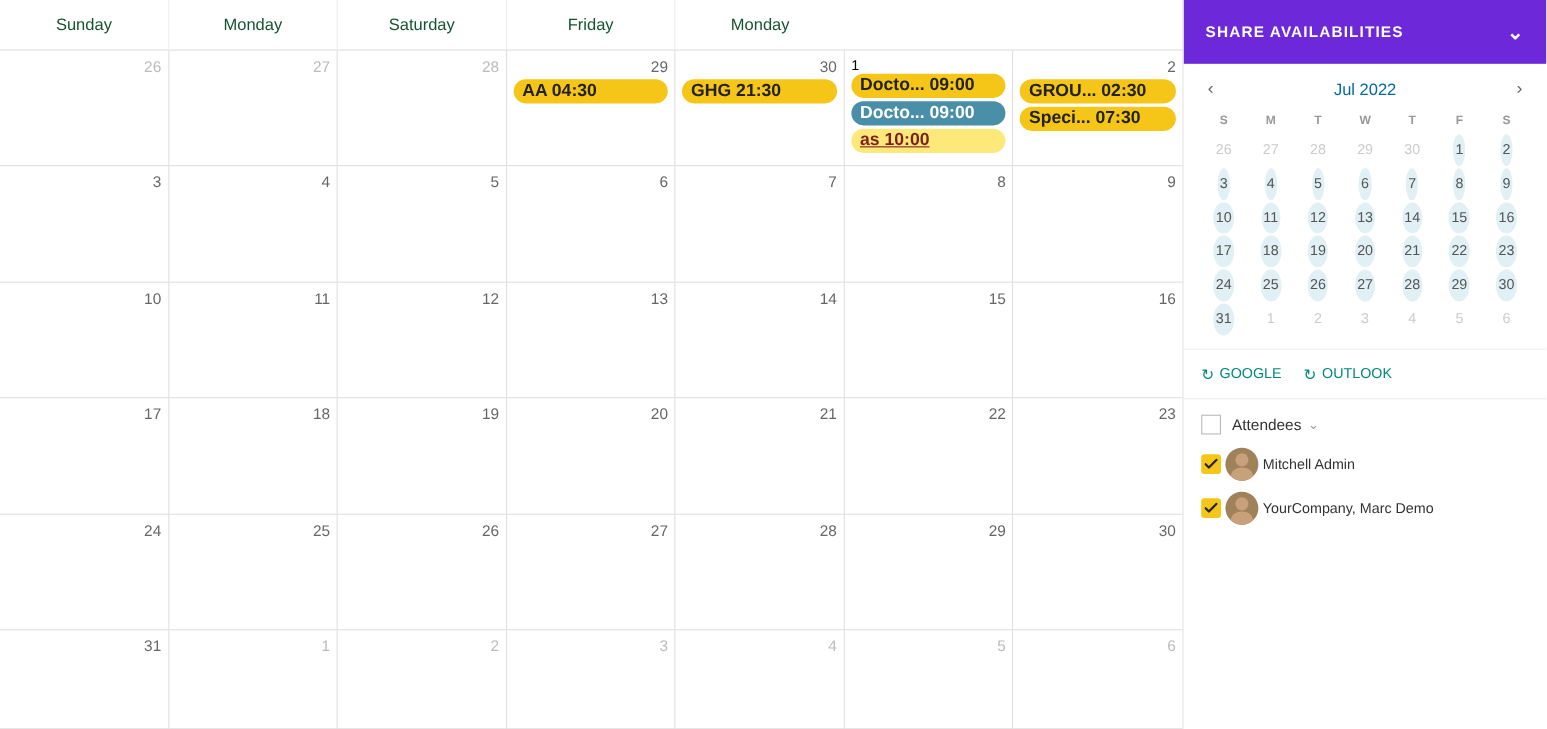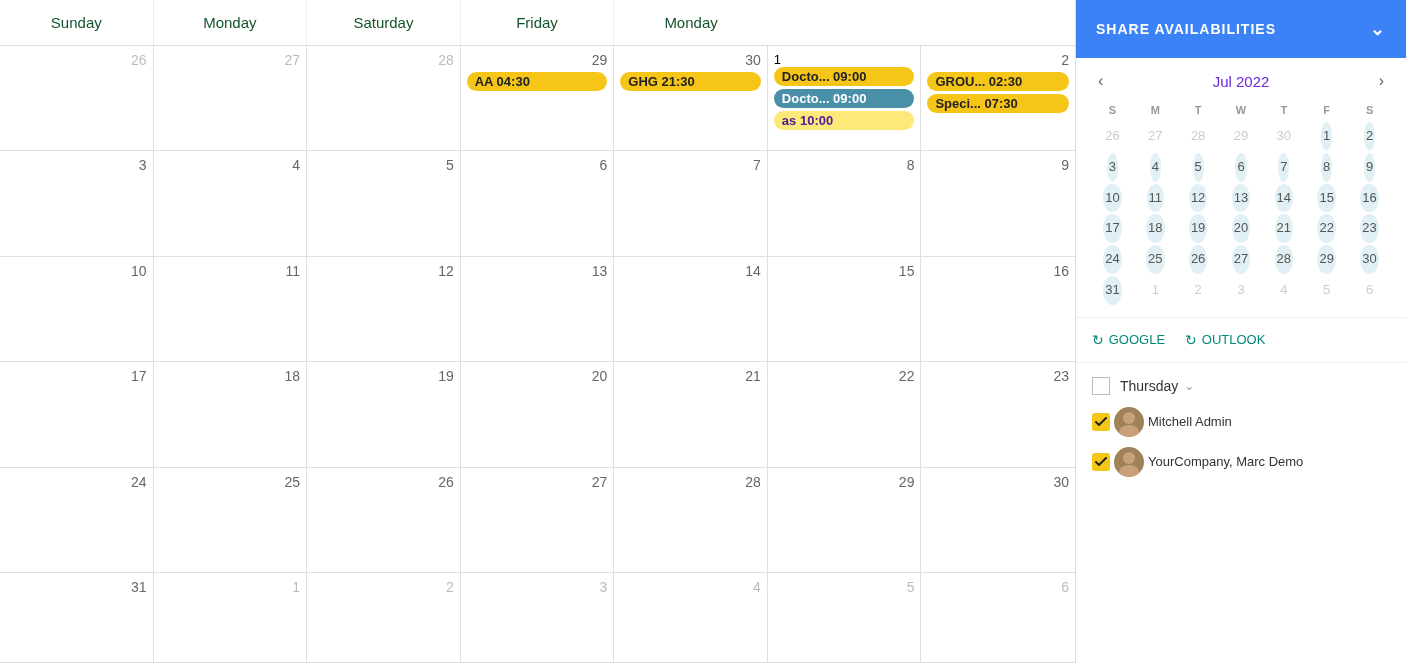--- a/index.html
+++ b/index.html
@@ -53,45 +53,45 @@
       text-align: right;
       margin-bottom: 4px;
       font-weight: 400;
     }
 
     
     .event {
       border-radius: 12px;
       padding: 2px 8px;
       margin-bottom: 3px;
-      font-size: 13px;
+      font-size: 16px;
       font-weight: 600;
       white-space: nowrap;
       overflow: hidden;
       display: flex;
       align-items: center;
       gap: 4px;
       cursor: pointer;
     }
     .event-yellow { background: #f5c518; color: #222; }
     .event-teal { background: #4a8fa8; color: #fff; }
-    .event-light-yellow { background: #fce97a; color: #4c1d95; }
+    .event-light-yellow { background: #fce97a; color: #7f1d1d; text-decoration: underline; }
 
     
     .sidebar {
       width: 330px;
       display: flex;
       flex-direction: column;
       background: #fff;
       overflow-y: auto;
     }
 
     
     .share-btn {
-      background: #3b82f6;
+      background: #6d28d9;
       color: #fff;
       border: none;
       padding: 18px 20px;
       font-size: 14px;
       font-weight: 700;
       letter-spacing: 1px;
       text-transform: uppercase;
       cursor: pointer;
       display: flex;
       align-items: center;
@@ -104,21 +104,21 @@
     .mini-cal {
       padding: 12px 16px;
       border-bottom: 1px solid #eee;
     }
     .mini-cal-header {
       display: flex;
       align-items: center;
       justify-content: space-between;
       margin-bottom: 10px;
     }
-    .mini-cal-title { font-size: 15px; font-weight: 500; color: #6d28d9; }
+    .mini-cal-title { font-size: 15px; font-weight: 500; color: #0369a1; }
     .mini-nav {
       background: none;
       border: none;
       cursor: pointer;
       font-size: 16px;
       color: #666;
       padding: 2px 6px;
     }
     .mini-cal-grid {
       display: grid;
@@ -528,21 +528,21 @@
     </a>
     <a class="sync-link">
       <span class="sync-icon">↻</span>
       <span>OUTLOOK</span>
     </a>
   </div>
 
   <div class="attendees-section">
     <div class="attendees-header">
       <div class="attendee-checkbox-wrapper"></div>
-      <span>Thursday</span>
+      <span>Attendees</span>
       <span style="color:#999; font-size:12px;">⌄</span>
     </div>
     <div id="attendees-list">
         <div class="attendee-row">
           <div class="attendee-check">
             <svg viewBox="0 0 12 12" fill="none">
               <polyline points="1,6 4,9 11,2" stroke="#222" stroke-width="2" stroke-linecap="round" stroke-linejoin="round"></polyline>
             </svg>
           </div>
           <div class="attendee-avatar" style="background: rgb(160, 130, 90);">

